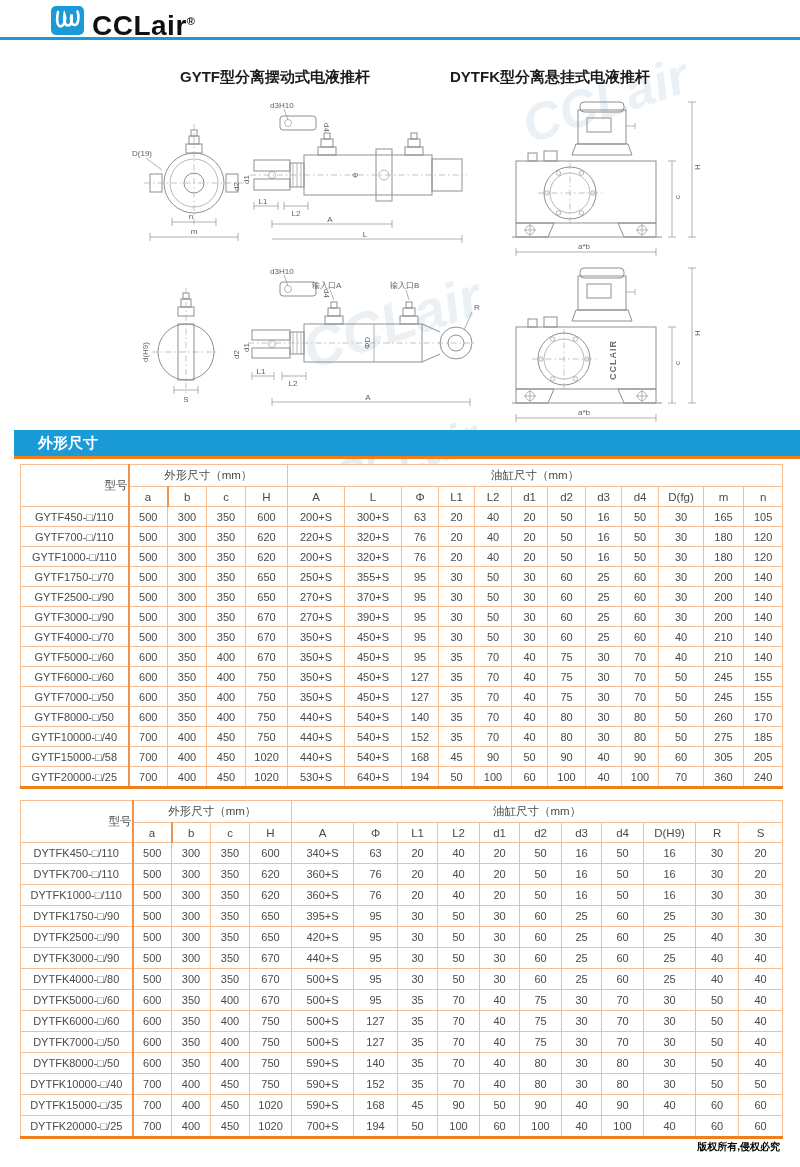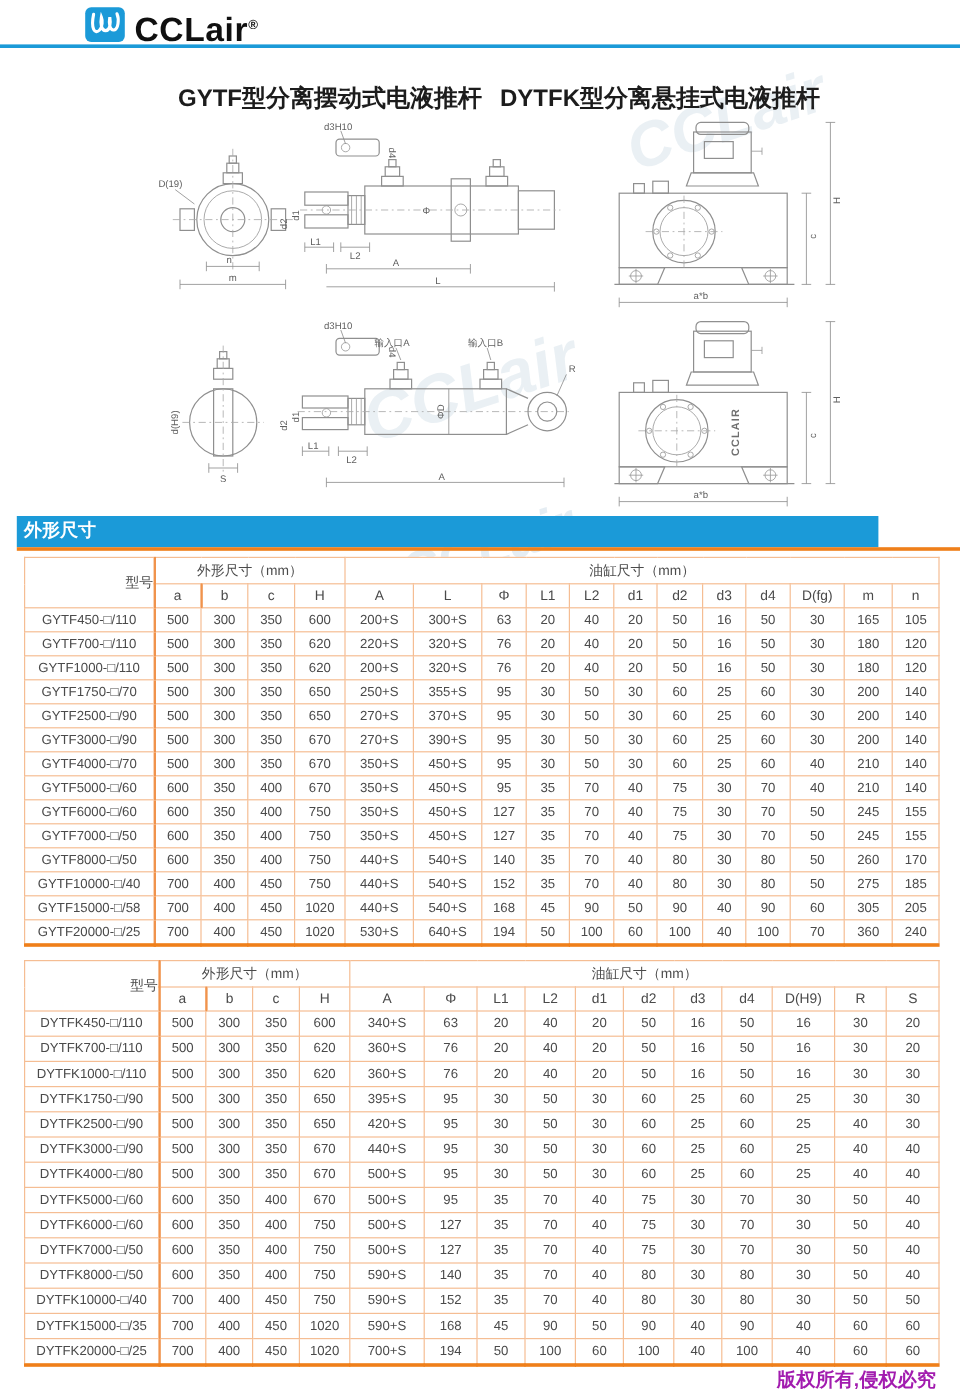--- a/index.html
+++ b/index.html
@@ -1,64 +1,64 @@
 <!DOCTYPE html>
 <html><head>
 <meta charset="utf-8">
 <style>
   html,body{margin:0;padding:0;background:#fff;}
   body{width:800px;height:1167px;position:relative;overflow:hidden;
        font-family:"Liberation Sans","DejaVu Sans",sans-serif;color:#333;}
   .abs{position:absolute;}
 
   
-  .logo-wrap{position:absolute;left:70px;top:5px;display:flex;align-items:flex-start;text-align:right;}
+  .logo-wrap{position:absolute;left:50px;top:5px;display:flex;align-items:flex-start;text-align:right;}
   .logo-text{font-size:28px;font-weight:bold;color:#101010;letter-spacing:0.5px;line-height:32px;margin-left:6px;}
   .logo-reg{font-size:11px;font-weight:bold;vertical-align:super;}
   .header-rule{position:absolute;left:0;top:37px;width:800px;height:3px;background:#1b9ad8;}
 
   
-  .dwg-title{position:absolute;top:68px;font-size:20px;font-weight:bold;color:#1c1c1c;text-align:center;}
+  .dwg-title{position:absolute;top:68px;font-size:15px;font-weight:bold;color:#1c1c1c;text-align:center;}
   .dwg-title.left{left:130px;width:290px;}
   .dwg-title.right{left:400px;width:300px;}
 
   
   svg{overflow:visible;}
   .ln{stroke:#8f8f8f;stroke-width:1;fill:none;}
   .ln-thin{stroke:#9a9a9a;stroke-width:0.7;fill:none;}
   .cl{stroke:#aaaaaa;stroke-width:0.7;fill:none;stroke-dasharray:6 3 1.5 3;}
   .dim{stroke:#8f8f8f;stroke-width:0.7;fill:none;}
   .lbl{font-size:8px;fill:#5f5f5f;font-family:"Liberation Sans",sans-serif;}
   .brandv{font-size:9px;letter-spacing:1px;fill:#6f6f6f;font-weight:bold;}
 
   
   .wm{position:absolute;font-style:italic;font-weight:bold;color:rgba(150,178,200,0.20);
       transform:rotate(-18deg);pointer-events:none;white-space:nowrap;}
 
   
-  .section-bar{position:absolute;left:14px;top:430px;width:718px;height:26px;background:#1b9ad8;
-               color:#fff;font-size:15px;font-weight:bold;line-height:26px;padding-left:6px;box-sizing:border-box;}
+  .section-bar{position:absolute;left:14px;top:430px;width:786px;height:26px;background:#1b9ad8;
+               color:#fff;font-size:15px;font-weight:bold;line-height:26px;padding-left:24px;box-sizing:border-box;}
   .section-rule{position:absolute;left:14px;top:456px;width:786px;height:3px;background:#ef7f1a;}
 
   
   .dim-table{border-collapse:collapse;table-layout:fixed;width:762px;font-size:11px;color:#4a4a4a;
              border:1px solid #f5bd93;border-bottom:3px solid #ef7f1a;background:#fff;}
   .dim-table th,.dim-table td{border:1px solid #f5bd93;text-align:center;vertical-align:middle;
              padding:0;font-weight:normal;overflow:hidden;white-space:nowrap;}
   .dim-table thead tr.group-row th{height:21px;font-size:11.5px;}
   .dim-table thead tr.cols-row th{height:19px;font-size:11.5px;}
   .dim-table td{height:19px;}
   #table2-el td{height:20px;}
   .dim-table th:first-child,.dim-table td:first-child{border-right:2px solid #f0934c;}
   .dim-table .model-head{font-size:12px;text-align:right;}
   .t-wrap1{position:absolute;left:20px;top:464px;}
   .t-wrap2{position:absolute;left:20px;top:800px;}
 
   
-  .footer{position:absolute;right:20px;top:1140px;font-size:16px;font-weight:bold;color:#a21caf;}
+  .footer{position:absolute;right:20px;top:1140px;font-size:10px;font-weight:bold;color:#000000;}
 </style>
 </head>
 <body>
 
 <div class="logo-wrap">
   <svg width="36" height="32" viewBox="0 0 36 32">
     <rect x="1" y="1" width="33" height="29" rx="5" fill="#1b9ad8"></rect>
     <path d="M8 7 C5.5 19 9 24 13 20 C15.5 17.5 15.5 12 14.5 9.5 C13.5 15 14.5 20.5 18 20.5 C21.5 20.5 22.5 15 21.5 9.5 C20.5 15 21.5 20.5 25 20 C28.5 19.5 29.5 11 27.5 6.5" stroke="#ffffff" stroke-width="2.6" fill="none" stroke-linecap="round"></path>
   </svg>
   <div class="logo-text"><span>CCLair</span><sup class="logo-reg">®</sup></div>

